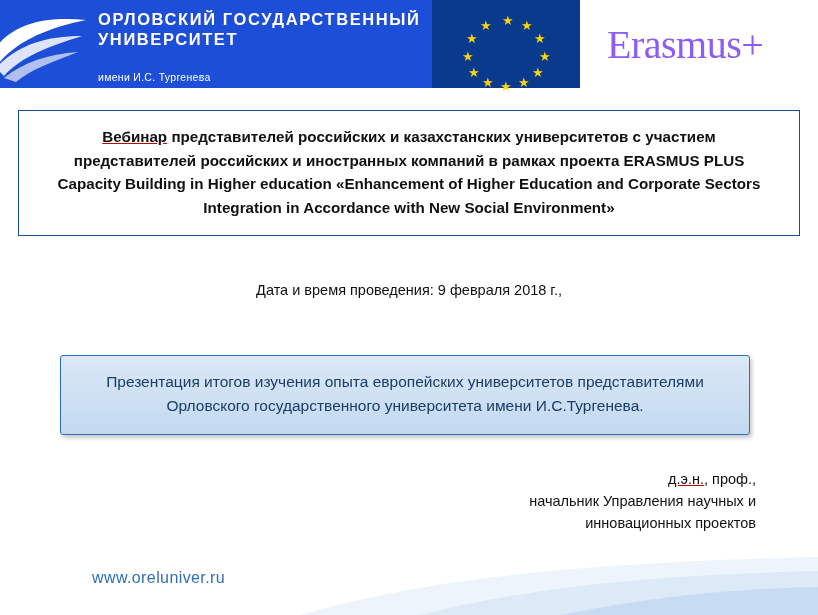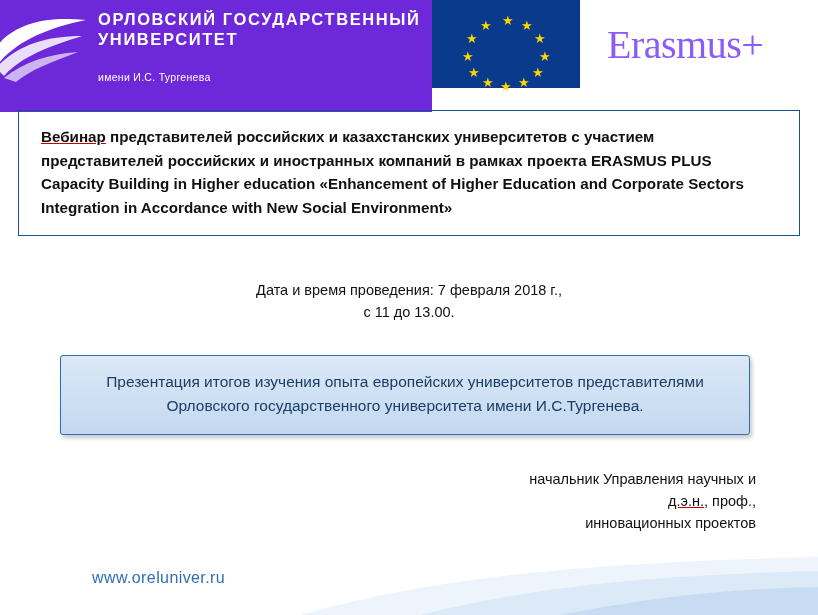--- a/index.html
+++ b/index.html
@@ -18,22 +18,22 @@
   
   .header {
     position: absolute;
     top: 0; left: 0;
     width: 818px;
     height: 88px;
     display: flex;
   }
   .header-left {
     width: 432px;
-    height: 112px;
-    background: #6d28d9;
+    height: 88px;
+    background: #1d4ed8;
     position: relative;
     overflow: hidden;
   }
   .swoosh {
     position: absolute;
     left: -10px;
     top: 6px;
     width: 110px;
     height: 76px;
   }
@@ -94,21 +94,21 @@
 
   
   .title-box {
     position: absolute;
     left: 18px;
     top: 110px;
     width: 782px;
     box-sizing: border-box;
     border: 1px solid #1b4f8f;
     padding: 14px 22px 16px 22px;
-    text-align: left;
+    text-align: center;
   }
   .title-text {
     font-size: 15.2px;
     font-weight: bold;
     color: #111111;
     line-height: 1.55;
   }
   .title-text .underline {
     text-decoration: underline;
     text-decoration-color: #c00000;
@@ -223,31 +223,30 @@
     <div class="erasmus-word">Erasmus+</div>
   </div>
 
 </div>
 
 <div class="title-box">
   <div class="title-text"><span class="underline">Вебинар</span><span> представителей российских и казахстанских университетов с участием представителей российских и иностранных компаний в рамках проекта ERASMUS PLUS Capacity Building in Higher education «Enhancement of Higher Education and Corporate Sectors Integration in Accordance with New Social Environment»</span></div>
 </div>
 
 <div class="date-block">
-  <div>Дата и время проведения:  7 февраля 2018 г.,</div>
-  <div>с 11 до 13.00.</div>
+  <div>Дата и время проведения:  9 февраля 2018 г.,</div>
 </div>
 
 <div class="blue-box">
   <div class="blue-box-text">Презентация итогов изучения опыта европейских университетов представителями Орловского государственного университета имени И.С.Тургенева.</div>
 </div>
 
 <div class="speaker">
+  <div><span class="underline">д.э.н.</span><span>, проф.,</span></div>
   <div>начальник Управления научных и</div>
-  <div><span class="underline">д.э.н.</span><span>, проф.,</span></div>
   <div>инновационных проектов</div>
 </div>
 
 <div class="footer">
   <svg class="footer-wave" viewBox="0 0 818 92" preserveAspectRatio="none">
     <path d="M300 92 C 420 58, 560 40, 818 34 L818 92 Z" fill="#eef4fb"></path>
     <path d="M420 92 C 530 64, 650 52, 818 48 L818 92 Z" fill="#dce9f7"></path>
     <path d="M560 92 C 650 74, 730 66, 818 64 L818 92 Z" fill="#c7dcf2"></path>
   </svg>
   <div class="footer-url">www.oreluniver.ru</div>

